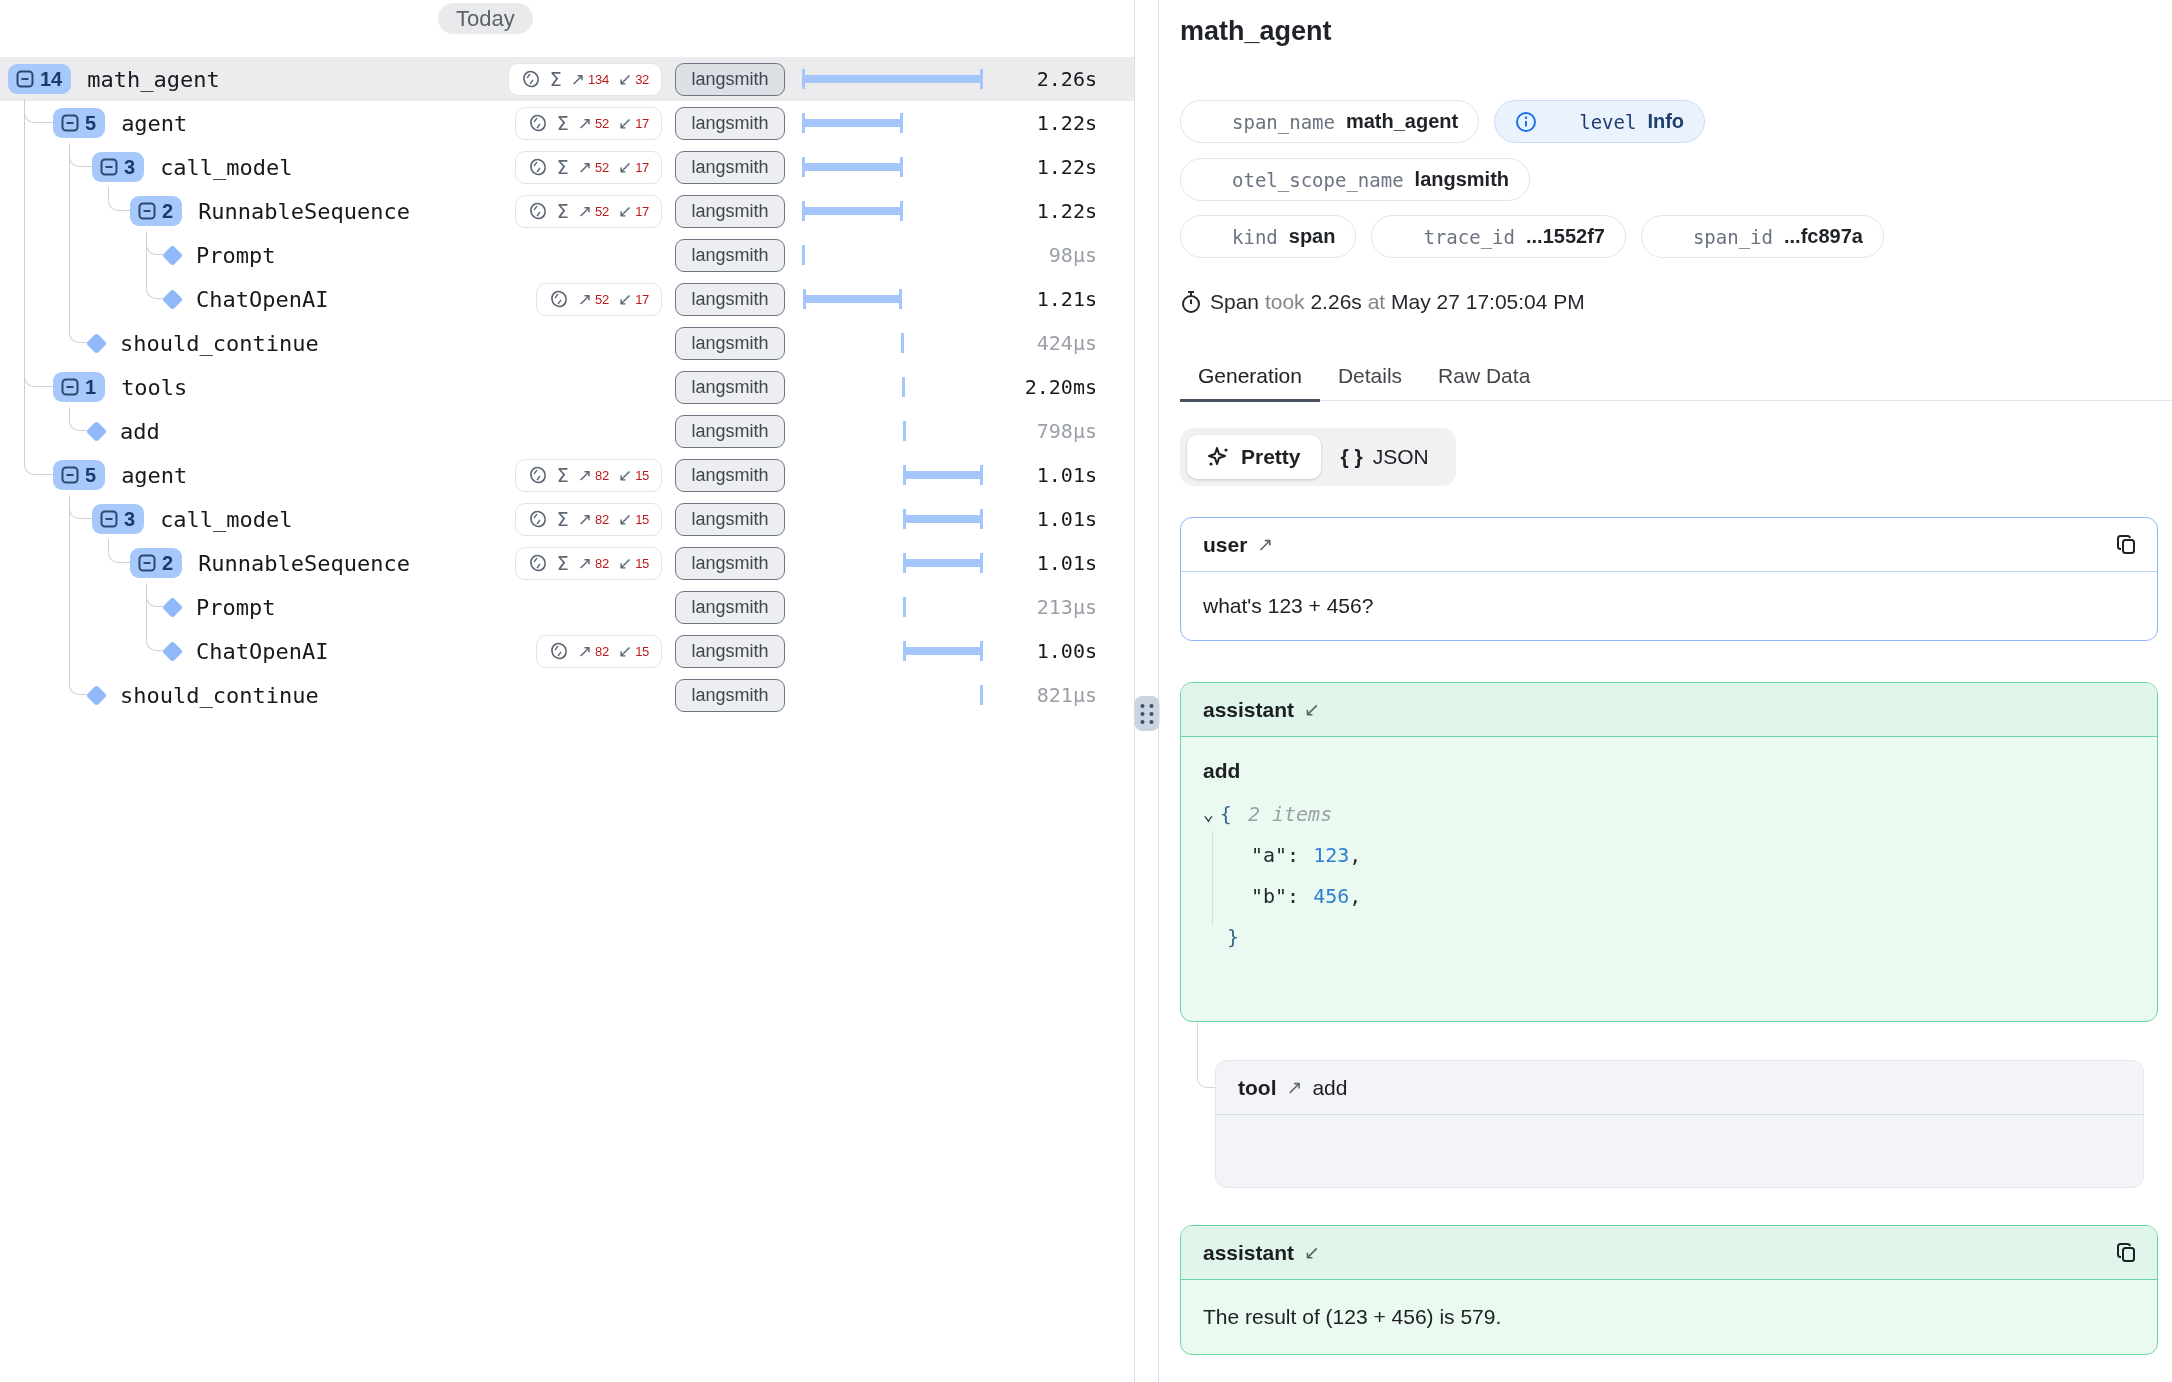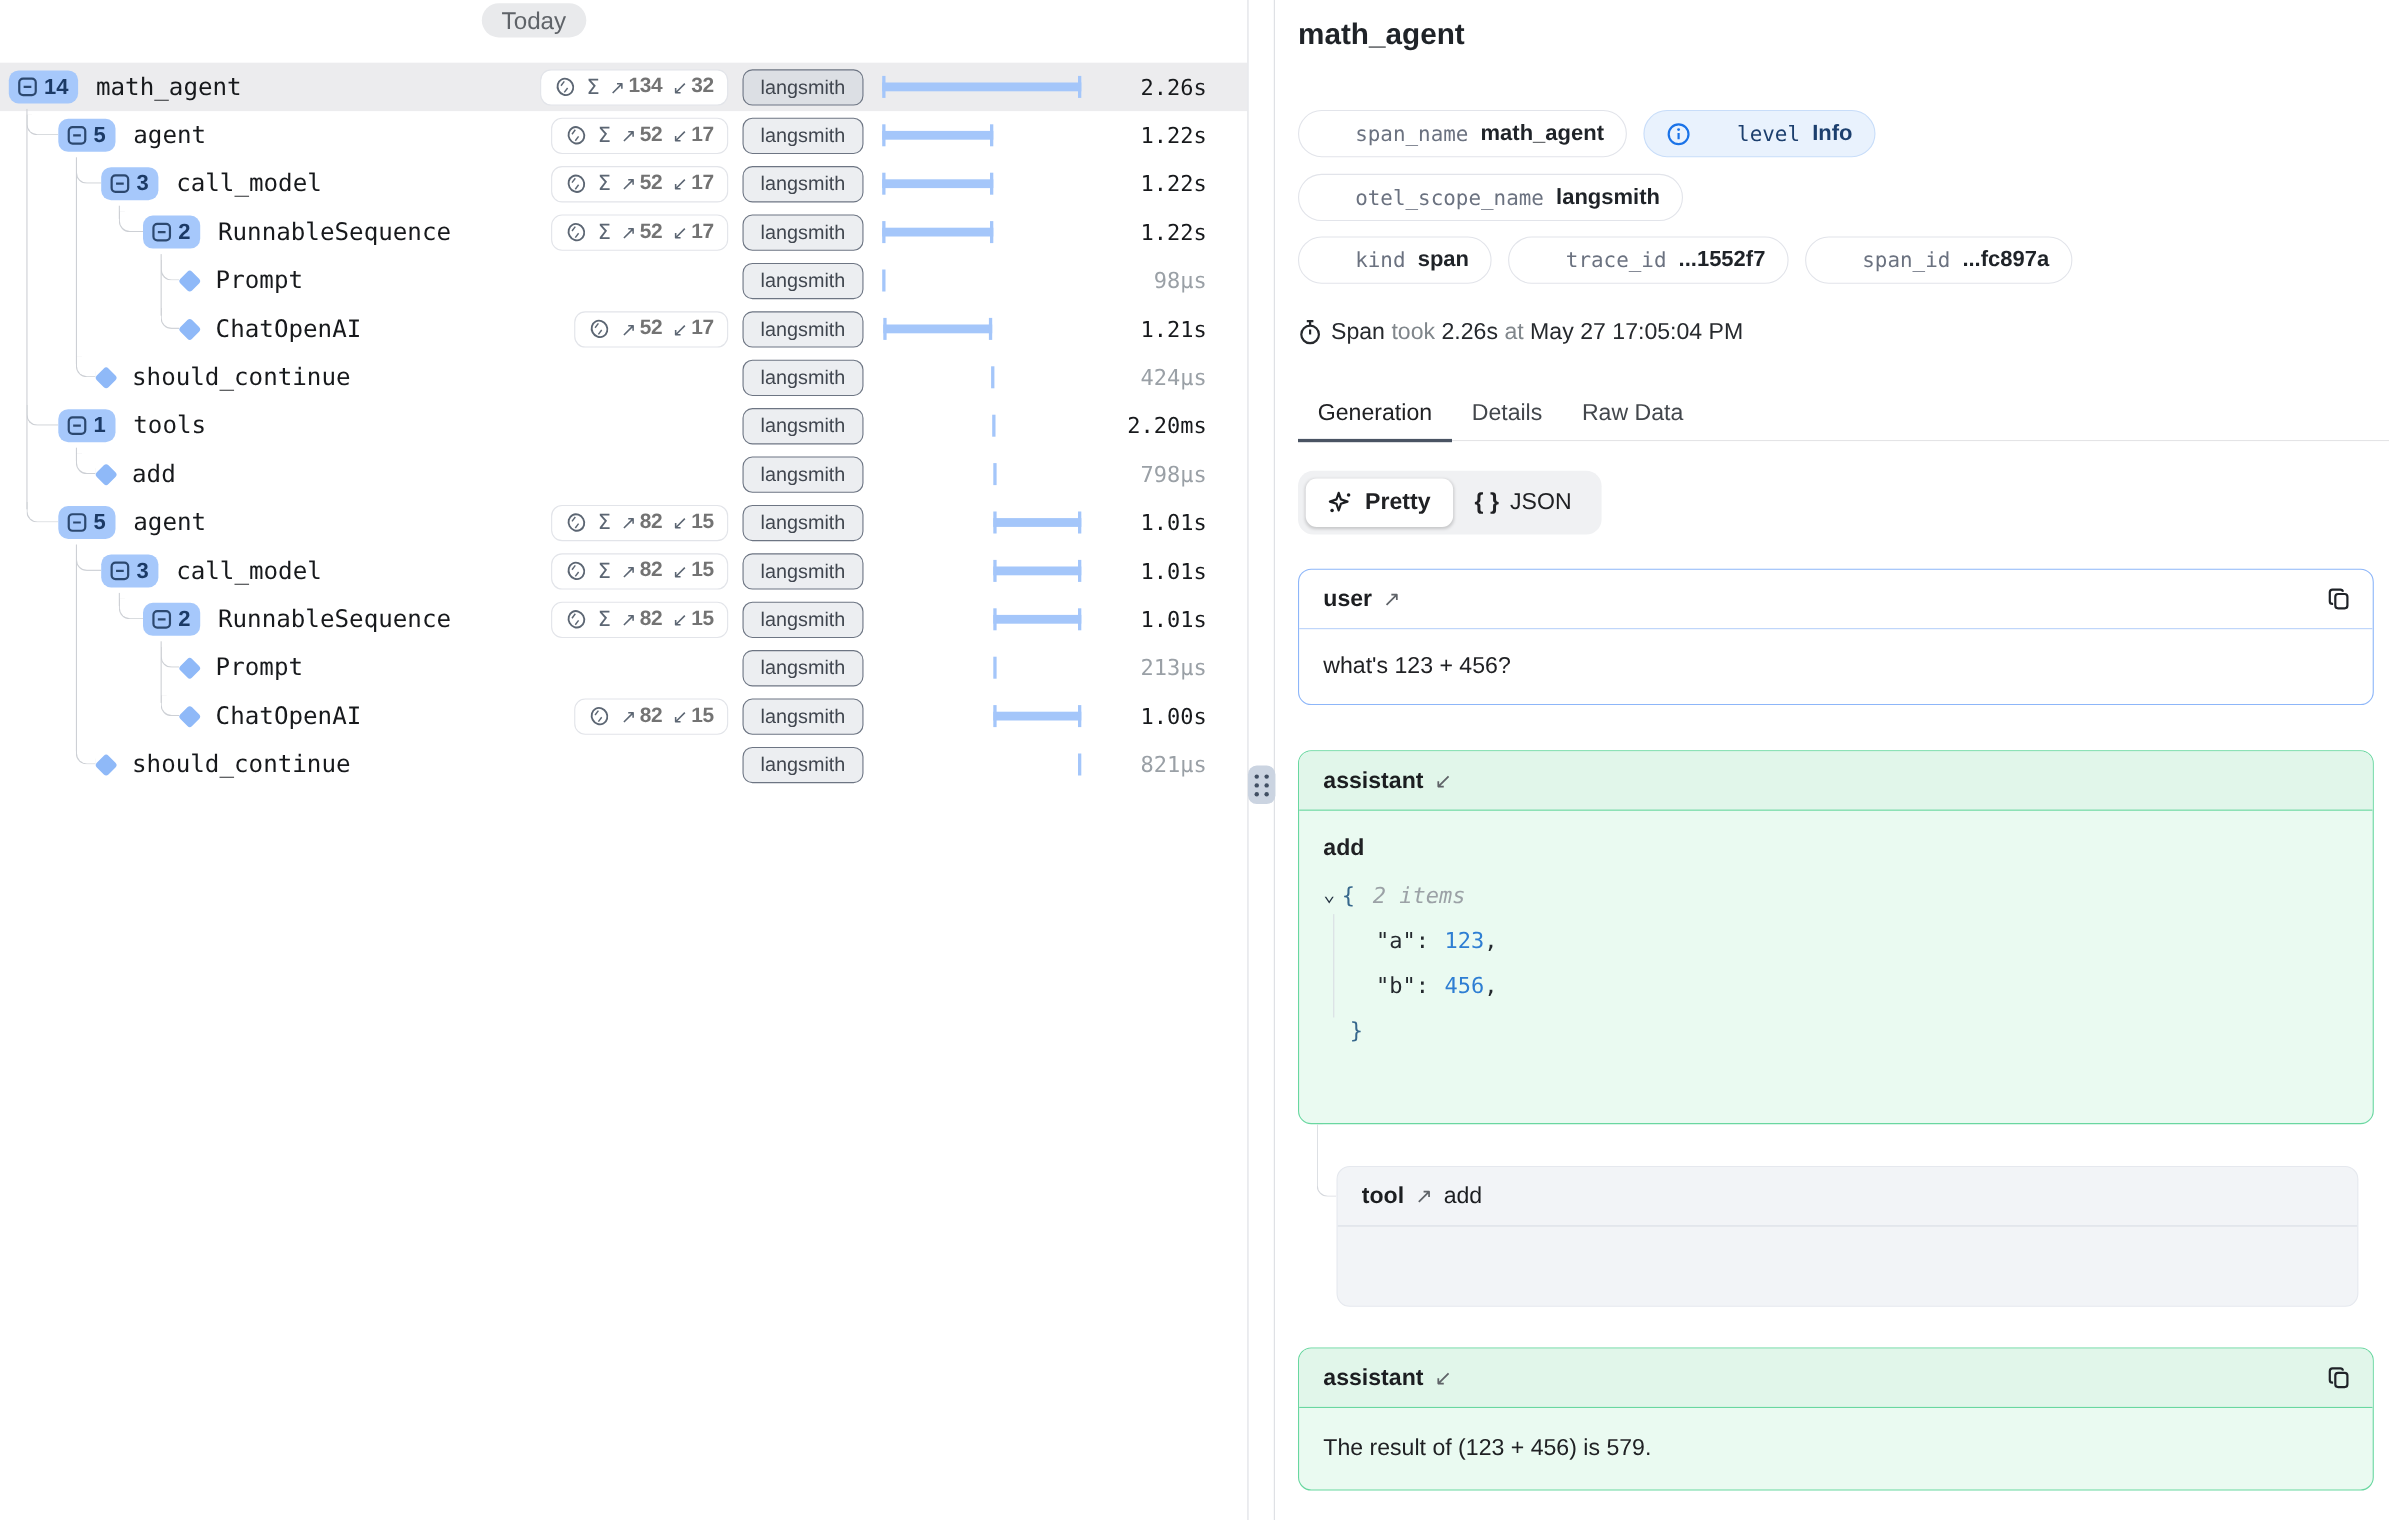--- a/index.html
+++ b/index.html
@@ -20,21 +20,21 @@
   .cbadge svg { display:block; }
   .diamond { width:15px; height:15px; background:#8fb9f8; border-radius:3px;
     transform:rotate(45deg); flex:none; }
   .rowname { font-family:"DejaVu Sans Mono", monospace; font-size:22px; color:#17191c;
     margin-left:16px; white-space:nowrap; }
   .tokbadge { position:absolute; right:472px; height:33px; background:#fff;
     border:1px solid #e2e4e9; border-radius:10px; display:flex; align-items:center;
     padding:0 12px; gap:9px; }
   .tokbadge .sig { color:#5c6673; font-size:19px; font-family:"DejaVu Sans", sans-serif; }
   .tokbadge .arr { color:#5c6673; font-size:17px; }
-  .tokbadge .tnum { color:#737373; font-size:19px; font-weight:bold; letter-spacing:-0.3px; }
+  .tokbadge .tnum { color:#b91c1c; font-size:13px; font-weight:normal; letter-spacing:-0.3px; }
   .tokbadge .pair { display:flex; align-items:center; gap:3px; }
   .chip { position:absolute; left:675px; width:110px; height:33px; background:#eceef1;
     border:1.5px solid #6d7583; border-radius:9px; display:flex; align-items:center;
     justify-content:center; color:#40464f; font-size:18px; }
   .row.selected .chip { background:#dcdfe4; }
   .barzone { position:absolute; left:802px; width:181px; height:22px; }
   .wbar { position:absolute; top:7px; height:8px; background:#a4c6fa; }
   .wcap { position:absolute; top:1px; width:3px; height:20px; background:#a4c6fa; }
   .dur { position:absolute; right:37px; font-family:"DejaVu Sans Mono", monospace;
     font-size:20px; color:#17191c; }

